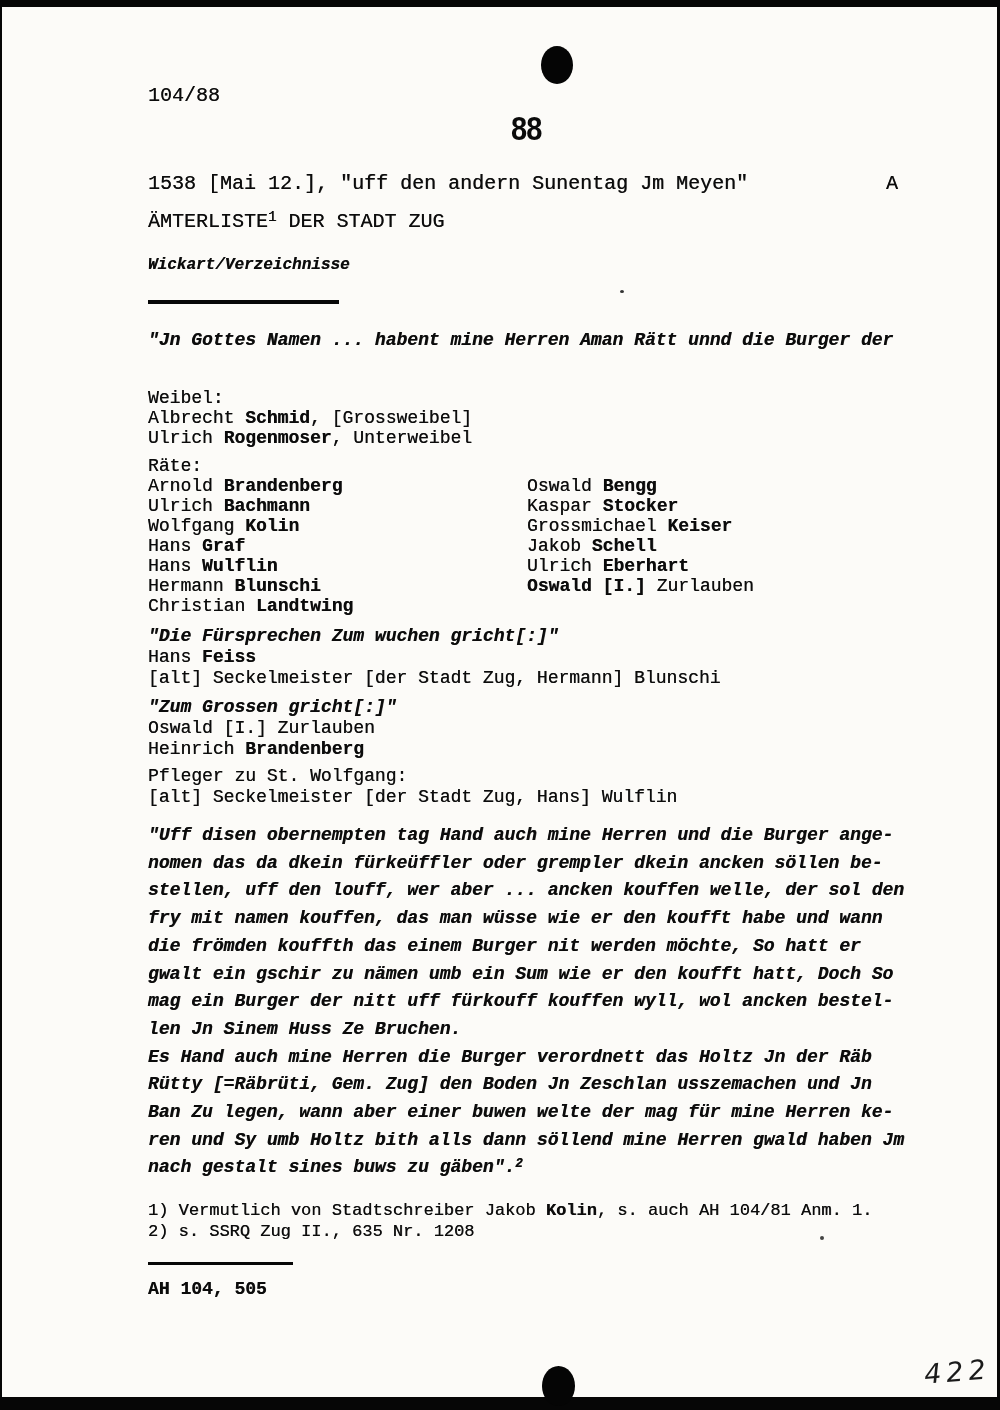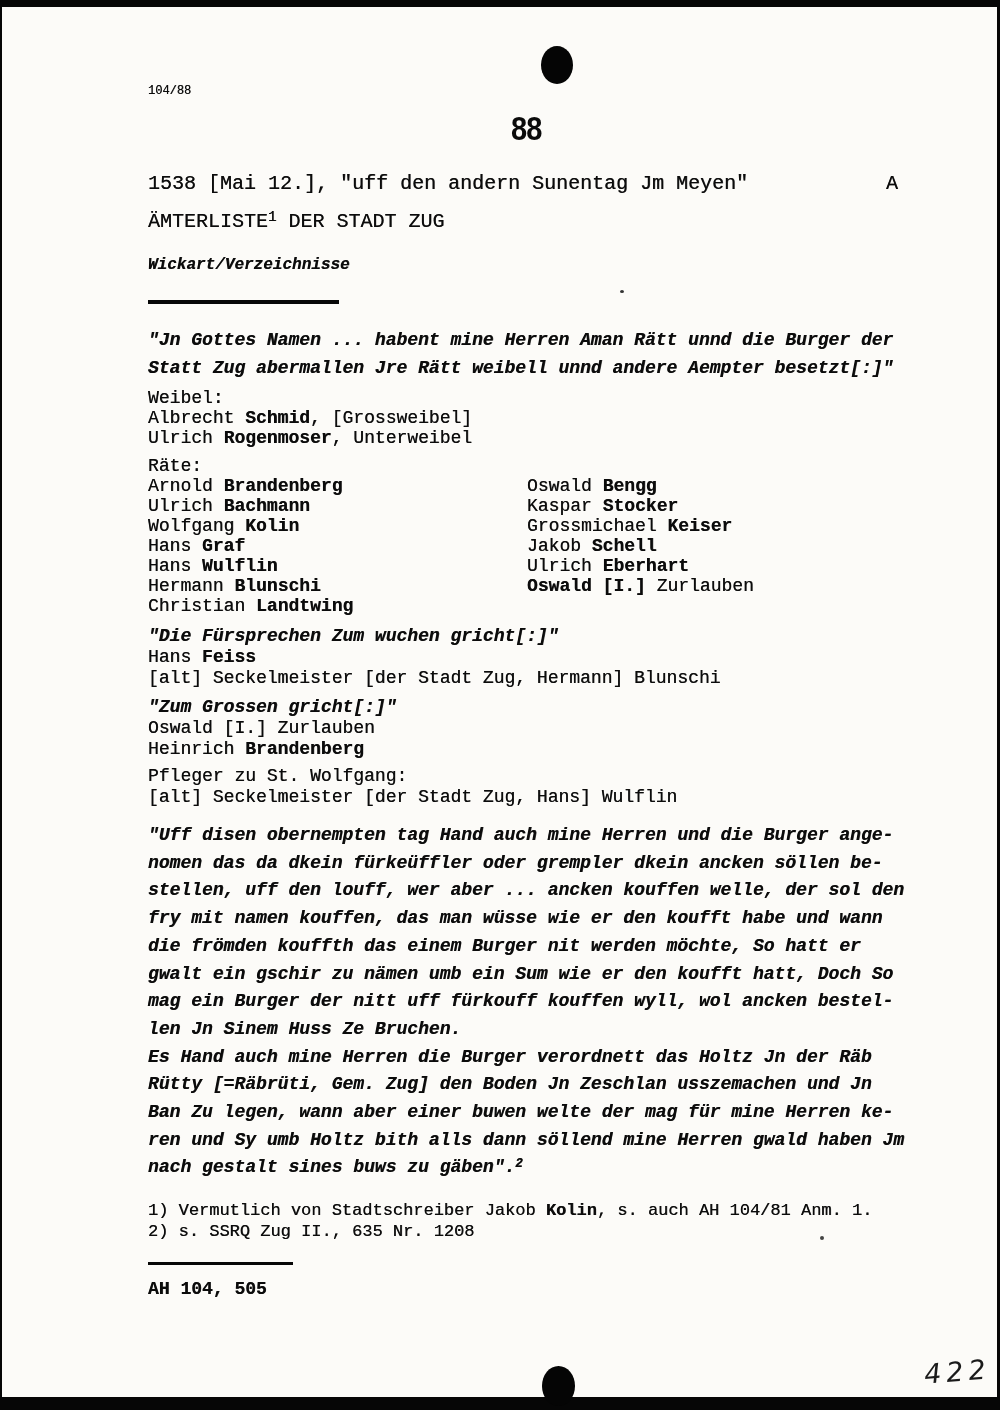--- a/index.html
+++ b/index.html
@@ -31,21 +31,21 @@
   .dot-top    { left: 541px; top: 46px;   width: 32px; height: 38px; }
   .dot-bottom { left: 542px; top: 1366px; width: 33px; height: 40px; }
   .speck1 { left: 620px; top: 290px;  width: 4px; height: 3px; background: #333; border-radius: 50%; }
   .speck2 { left: 820px; top: 1236px; width: 4px; height: 4px; background: #444; border-radius: 50%; }
 
   .rule { background: #070707; }
   .rule-1 { left: 148px; top: 300px; width: 191px; height: 4px; }
   .rule-2 { left: 148px; top: 1262px; width: 145px; height: 3px; }
 
   
-  .archive-ref { left: 148px; top: 84px;  font-size: 12px; text-align: right; }
+  .archive-ref { left: 148px; top: 84px;  font-size: 20px; text-align: right; }
   .page-number {
     left: 511px; top: 110px; font-size: 33px;
     font-family: "Liberation Sans", sans-serif; font-weight: bold;
     letter-spacing: -1px; transform: scaleX(0.88); transform-origin: left top;
   }
   .date-line  { left: 148px; top: 172px; font-size: 20px; }
   .marker-a   { left: 886px; top: 172px; font-size: 20px; }
   .title-line { left: 148px; top: 210px; font-size: 20px; }
   .source-line{ left: 148px; top: 256px; font-size: 16px; font-style: italic; font-weight: bold; }
 
@@ -81,21 +81,21 @@
   <div class="abs speck2"></div>
 
   <div class="abs t archive-ref">104/88</div>
   <div class="abs page-number">88</div>
   <div class="abs t date-line">1538 [Mai 12.], "uff den andern Sunentag Jm Meyen"</div>
   <div class="abs t marker-a">A</div>
   <div class="abs t title-line"><span>ÄMTERLISTE</span><span class="sup">1</span><span> DER STADT ZUG</span></div>
   <div class="abs t source-line">Wickart/Verzeichnisse</div>
   <div class="abs rule rule-1"></div>
 
-  <div class="abs t opening-quote"><div class="ln"><span>"Jn Gottes Namen ... habent mine Herren Aman Rätt unnd die Burger der</span></div><div class="ln"><span>Statt Zug abermallen Jre Rätt weibell unnd andere Aempter besetzt[:]"</span></div></div>
+  <div class="abs t opening-quote"><div class="ln"><span>"Jn Gottes Namen ... habent mine Herren Aman Rätt unnd die Burger der</span></div></div>
   <div class="abs t weibel"><div class="ln"><span>Weibel:</span></div><div class="ln"><span>Albrecht </span><span class="b">Schmid</span><span>, [Grossweibel]</span></div><div class="ln"><span>Ulrich </span><span class="b">Rogenmoser</span><span>, Unterweibel</span></div></div>
   <div class="abs t raete-label">Räte:</div>
   <div class="abs t raete-left"><div class="ln"><span>Arnold </span><span class="b">Brandenberg</span></div><div class="ln"><span>Ulrich </span><span class="b">Bachmann</span></div><div class="ln"><span>Wolfgang </span><span class="b">Kolin</span></div><div class="ln"><span>Hans </span><span class="b">Graf</span></div><div class="ln"><span>Hans </span><span class="b">Wulflin</span></div><div class="ln"><span>Hermann </span><span class="b">Blunschi</span></div><div class="ln"><span>Christian </span><span class="b">Landtwing</span></div></div>
   <div class="abs t raete-right"><div class="ln"><span>Oswald </span><span class="b">Bengg</span></div><div class="ln"><span>Kaspar </span><span class="b">Stocker</span></div><div class="ln"><span>Grossmichael </span><span class="b">Keiser</span></div><div class="ln"><span>Jakob </span><span class="b">Schell</span></div><div class="ln"><span>Ulrich </span><span class="b">Eberhart</span></div><div class="ln"><span class="b">Oswald [I.]</span><span> Zurlauben</span></div></div>
   <div class="abs t fuersprechen"><div class="ln"><span class="i">"Die Fürsprechen Zum wuchen gricht[:]"</span></div><div class="ln"><span>Hans </span><span class="b">Feiss</span></div><div class="ln"><span>[alt] Seckelmeister [der Stadt Zug, Hermann] Blunschi</span></div></div>
   <div class="abs t grosses-gericht"><div class="ln"><span class="i">"Zum Grossen gricht[:]"</span></div><div class="ln"><span>Oswald [I.] Zurlauben</span></div><div class="ln"><span>Heinrich </span><span class="b">Brandenberg</span></div></div>
   <div class="abs t pfleger"><div class="ln"><span>Pfleger zu St. Wolfgang:</span></div><div class="ln"><span>[alt] Seckelmeister [der Stadt Zug, Hans] Wulflin</span></div></div>
   <div class="abs t closing-quote"><div class="ln"><span>"Uff disen obernempten tag Hand auch mine Herren und die Burger ange-</span></div><div class="ln"><span>nomen das da dkein fürkeüffler oder grempler dkein ancken söllen be-</span></div><div class="ln"><span>stellen, uff den louff, wer aber ... ancken kouffen welle, der sol den</span></div><div class="ln"><span>fry mit namen kouffen, das man wüsse wie er den koufft habe und wann</span></div><div class="ln"><span>die frömden kouffth das einem Burger nit werden möchte, So hatt er</span></div><div class="ln"><span>gwalt ein gschir zu nämen umb ein Sum wie er den koufft hatt, Doch So</span></div><div class="ln"><span>mag ein Burger der nitt uff fürkouff kouffen wyll, wol ancken bestel-</span></div><div class="ln"><span>len Jn Sinem Huss Ze Bruchen.</span></div><div class="ln"><span>Es Hand auch mine Herren die Burger verordnett das Holtz Jn der Räb</span></div><div class="ln"><span>Rütty [=Räbrüti, Gem. Zug] den Boden Jn Zeschlan usszemachen und Jn</span></div><div class="ln"><span>Ban Zu legen, wann aber einer buwen welte der mag für mine Herren ke-</span></div><div class="ln"><span>ren und Sy umb Holtz bith alls dann söllend mine Herren gwald haben Jm</span></div><div class="ln"><span>nach gestalt sines buws zu gäben".</span><span class="sup">2</span></div></div>
 
   <div class="abs t footnotes"><div class="ln"><span>1) Vermutlich von Stadtschreiber Jakob </span><span class="b">Kolin</span><span>, s. auch AH 104/81 Anm. 1.</span></div><div class="ln"><span>2) s. SSRQ Zug II., 635 Nr. 1208</span></div></div>

